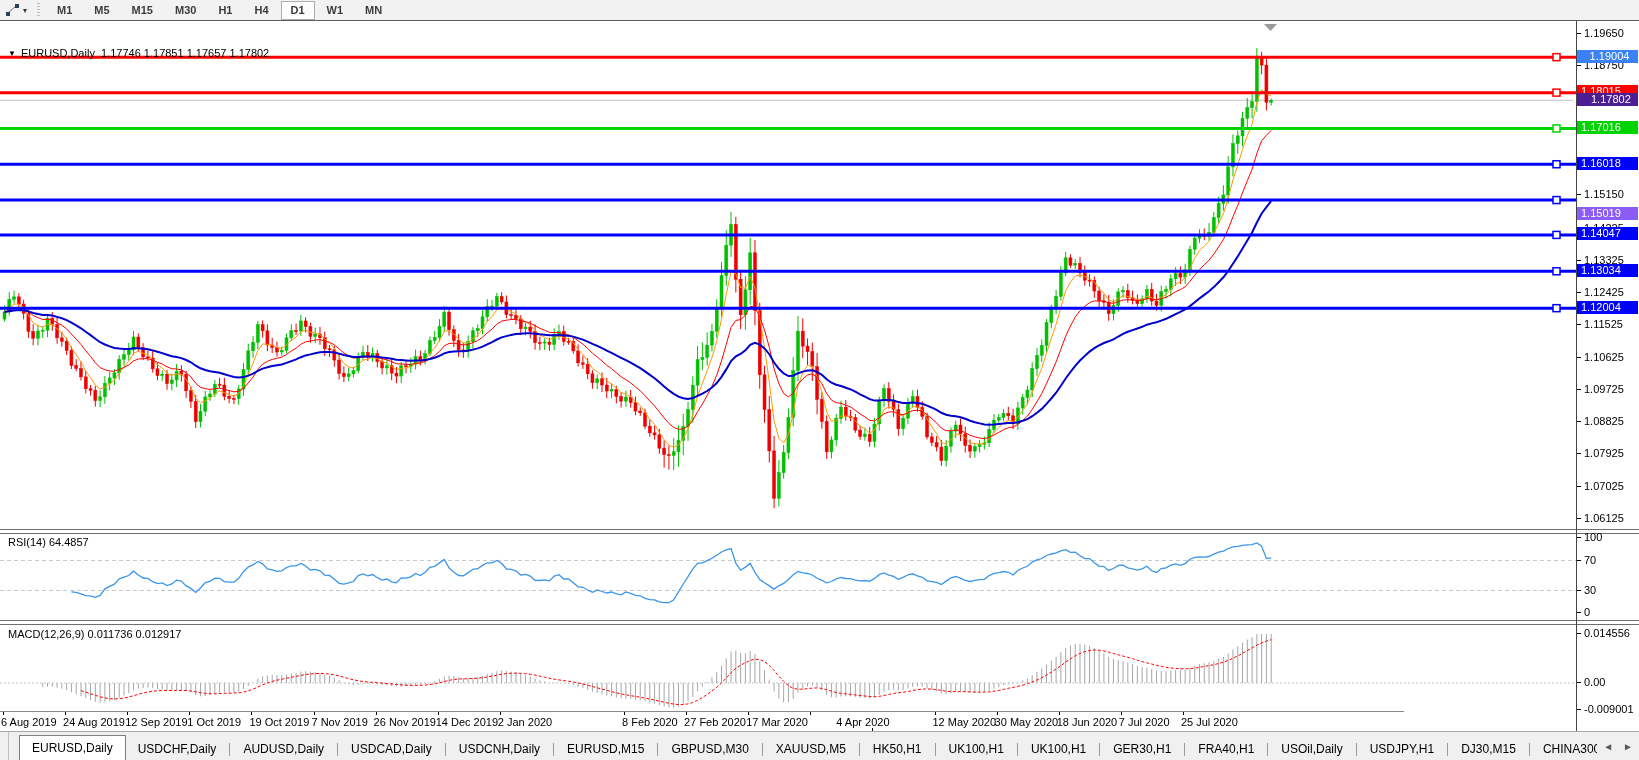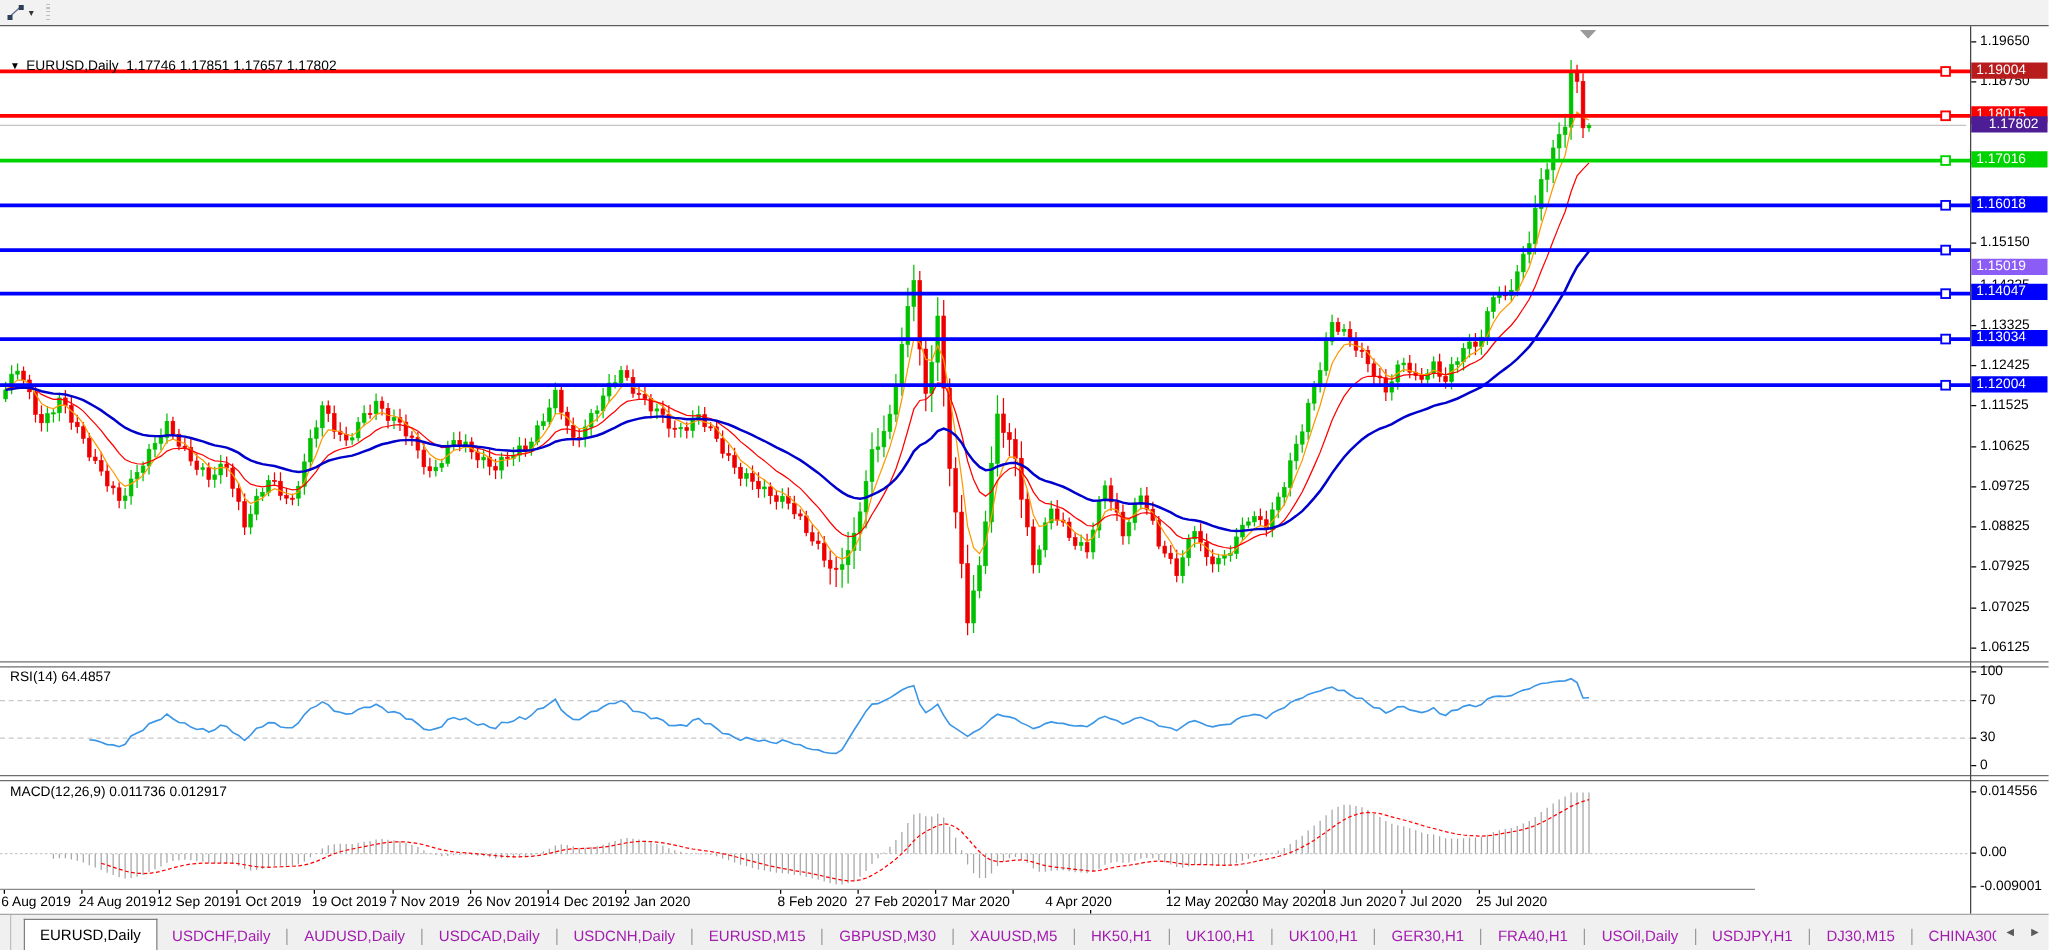--- a/index.html
+++ b/index.html
@@ -41,21 +41,21 @@
   #date-axis{position:absolute;left:0;top:711px;width:1404px;height:20px;background:#fff;
     border-top:1px solid #8a8a8a;box-sizing:border-box;}
   .dtick{position:absolute;top:4px;font-size:11px;color:#000;white-space:nowrap;}
   .dtick .dash{position:absolute;left:0;top:-4px;width:1px;height:3px;background:#000;}
   .dtick .txt{position:relative;left:-2px;}
 
   
   #tabbar{position:absolute;left:0;top:731px;width:1639px;height:29px;background:#f0f0f0;
     border-top:1px solid #a8a8a8;box-sizing:border-box;display:flex;align-items:flex-end;}
   #tabs{display:flex;align-items:flex-end;flex:1;overflow:hidden;height:100%;padding-left:10px;}
-  .tab{height:21px;line-height:21px;padding:0 12px;font-size:12px;color:#a21caf;white-space:nowrap;
+  .tab{height:21px;line-height:21px;padding:0 12px;font-size:12px;color:#000000;white-space:nowrap;
     display:flex;align-items:center;cursor:default;}
   .tab.active{background:#fff;border:1px solid #7f7f7f;border-bottom:none;height:24px;
     color:#000;}
   .tabsep{width:1px;height:13px;background:#9a9a9a;margin:0 1px 4px 1px;flex:none;}
   #tab-arrows{display:flex;align-items:center;height:100%;padding:0 6px;gap:10px;flex:none;}
   .arrow-btn{font-size:10px;color:#5a5a5a;cursor:default;}
   #tab-grip{width:8px;height:100%;border-right:1px solid #c0c0c0;flex:none;}
 </style>
 </head>
 <body>
@@ -65,20 +65,31 @@
   <div id="toolbar">
     <div class="tool-icon-wrap">
       <svg width="16" height="16">
         <line x1="3" y1="12" x2="13" y2="3" stroke="#5a6e8c" stroke-width="1"></line>
         <rect x="2" y="10" width="4" height="4" fill="#2d3f57"></rect>
         <rect x="11" y="2" width="4" height="4" fill="#2d3f57"></rect>
       </svg>
       <span class="caret">▾</span>
     </div>
     <div class="grip"></div>
+    <div id="tf-buttons" style="display: flex;">
+        <div class="tf-btn">M1</div>
+        <div class="tf-btn">M5</div>
+        <div class="tf-btn">M15</div>
+        <div class="tf-btn">M30</div>
+        <div class="tf-btn">H1</div>
+        <div class="tf-btn">H4</div>
+        <div class="tf-btn active">D1</div>
+        <div class="tf-btn">W1</div>
+        <div class="tf-btn">MN</div>
+      </div>
   </div>
 
   <div id="chartwin">
     <svg id="main-svg" width="1639" height="508" style="top: 0px; position: absolute;">
         <line x1="0" y1="79.26927999999938" x2="1573" y2="79.26927999999938" stroke="#c4c4c4" stroke-width="1"></line>
         <line x1="4.5" y1="284.48203056302253" x2="4.5" y2="300.59719999999936" stroke="#00c000" stroke-width="1"></line>
         <rect x="3" y="290.9149999999996" width="3" height="7.1720000000000255" fill="#00c000" stroke="#00c000" stroke-width="0.5"></rect>
         <line x1="9.280000000000001" y1="271.17201051572226" x2="9.280000000000001" y2="294.4042586456472" stroke="#00c000" stroke-width="1"></line>
         <rect x="7.780000000000001" y="278.33627632919274" width="3" height="12.57872367080688" fill="#00c000" stroke="#00c000" stroke-width="0.5"></rect>
         <line x1="14.06" y1="269.75847573551965" x2="14.06" y2="282.76092304257156" stroke="#00c000" stroke-width="1"></line>
@@ -994,21 +1005,21 @@
         <span class="txt">0.014556</span>
       </div>
       <div class="ytick" style="top: 656.995px;">
         <span class="dash"></span>
         <span class="txt">0.00</span>
       </div>
       <div class="ytick" style="top: 684px;">
         <span class="dash"></span>
         <span class="txt">-0.009001</span>
       </div>
-      <div class="pricebox" style="top: 29.6656px; background: #b91c1c;">1.19004</div>
+      <div class="pricebox" style="top: 29.6656px; background: #3b82f6; text-align: center;">1.19004</div>
       <div class="pricebox" style="top: 65.1311px; background: rgb(255, 0, 0);">1.18015</div>
       <div class="pricebox" style="top: 100.955px; background: rgb(0, 212, 0);">1.17016</div>
       <div class="pricebox" style="top: 136.744px; background: rgb(0, 0, 255);">1.16018</div>
       <div class="pricebox" style="top: 187px; background: #8b5cf6;">1.15019</div>
       <div class="pricebox" style="top: 207.424px; background: rgb(0, 0, 255);">1.14047</div>
       <div class="pricebox" style="top: 243.75px; background: rgb(0, 0, 255);">1.13034</div>
       <div class="pricebox" style="top: 280.686px; background: rgb(0, 0, 255);">1.12004</div>
       <div class="pricebox" style="top: 72.7693px; background: #4c1d95; padding-left: 14px;">1.17802</div>
     </div>
 

